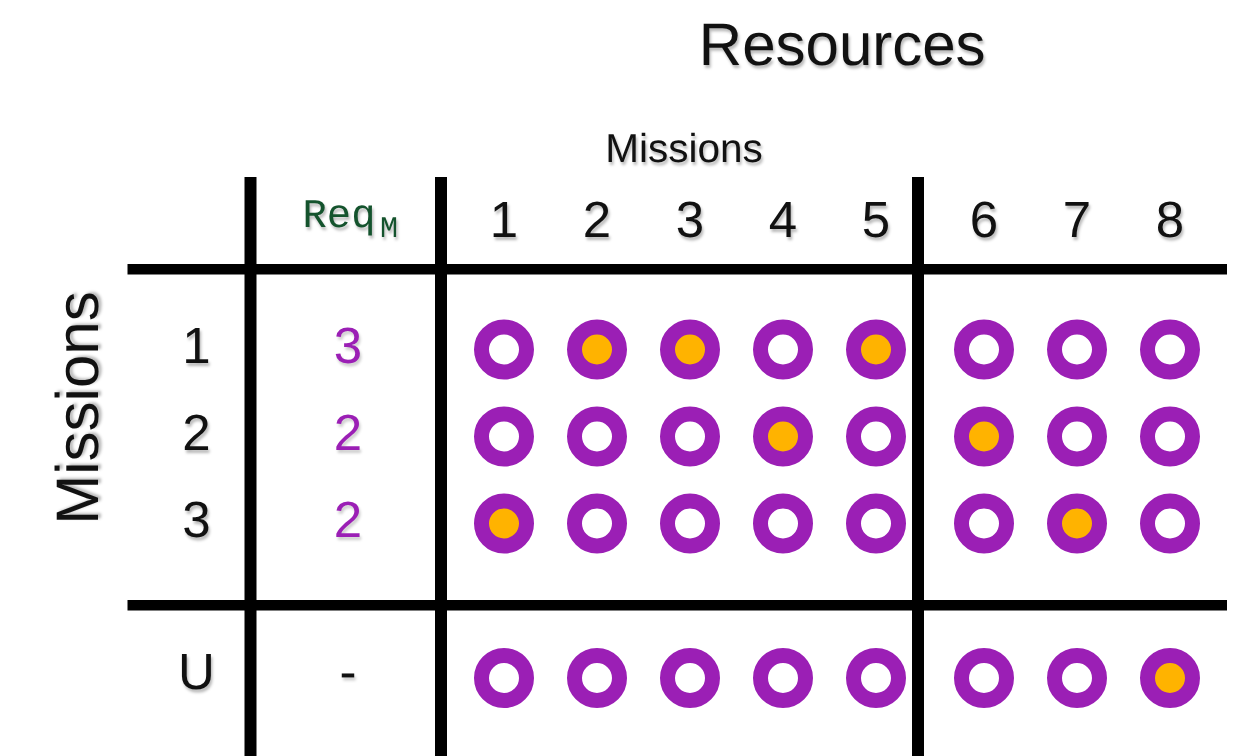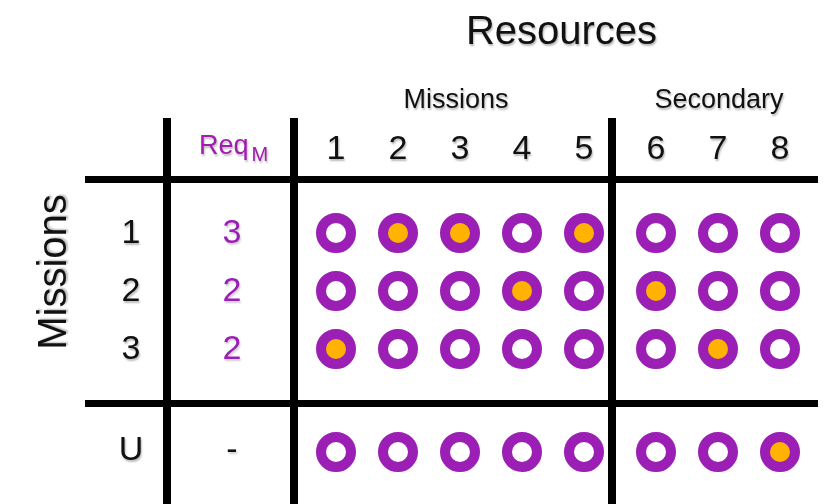--- a/index.html
+++ b/index.html
@@ -45,23 +45,24 @@
     color: #111111;
     text-shadow: 1px 2px 2px rgba(0,0,0,0.28);
     text-align: center;
     top: 130px;
     width: 62px;
   }
 
   #req-label {
     left: 172px; top: 132px; width: 120px;
     font-size: 27px;
-    color: #a21caf;
+    color: #14532d;
     text-shadow: 1px 2px 2px rgba(0,0,0,0.28);
     text-align: center;
+    font-family: Liberation Mono, monospace;
   }
   #req-label sub {
     font-size: 20px;
     vertical-align: baseline;
     position: relative;
     top: 7px;
     left: 3px;
   }
 
   #missions-label {
@@ -112,21 +113,20 @@
 </head>
 <body>
 
 <div id="stage">
 
   <div class="txt" id="title">
     <span>Resources</span>
   </div>
 
   <div class="txt grouphdr" id="hdr-primary">Missions</div>
-  <div class="txt grouphdr" id="hdr-secondary">Secondary</div>
 
   <div class="txt" id="req-label">
     <span>Req</span><sub>M</sub>
   </div>
 
   <div class="txt colnum" style="left:305px">1</div>
   <div class="txt colnum" style="left:367px">2</div>
   <div class="txt colnum" style="left:429px">3</div>
   <div class="txt colnum" style="left:491px">4</div>
   <div class="txt colnum" style="left:553px">5</div>

